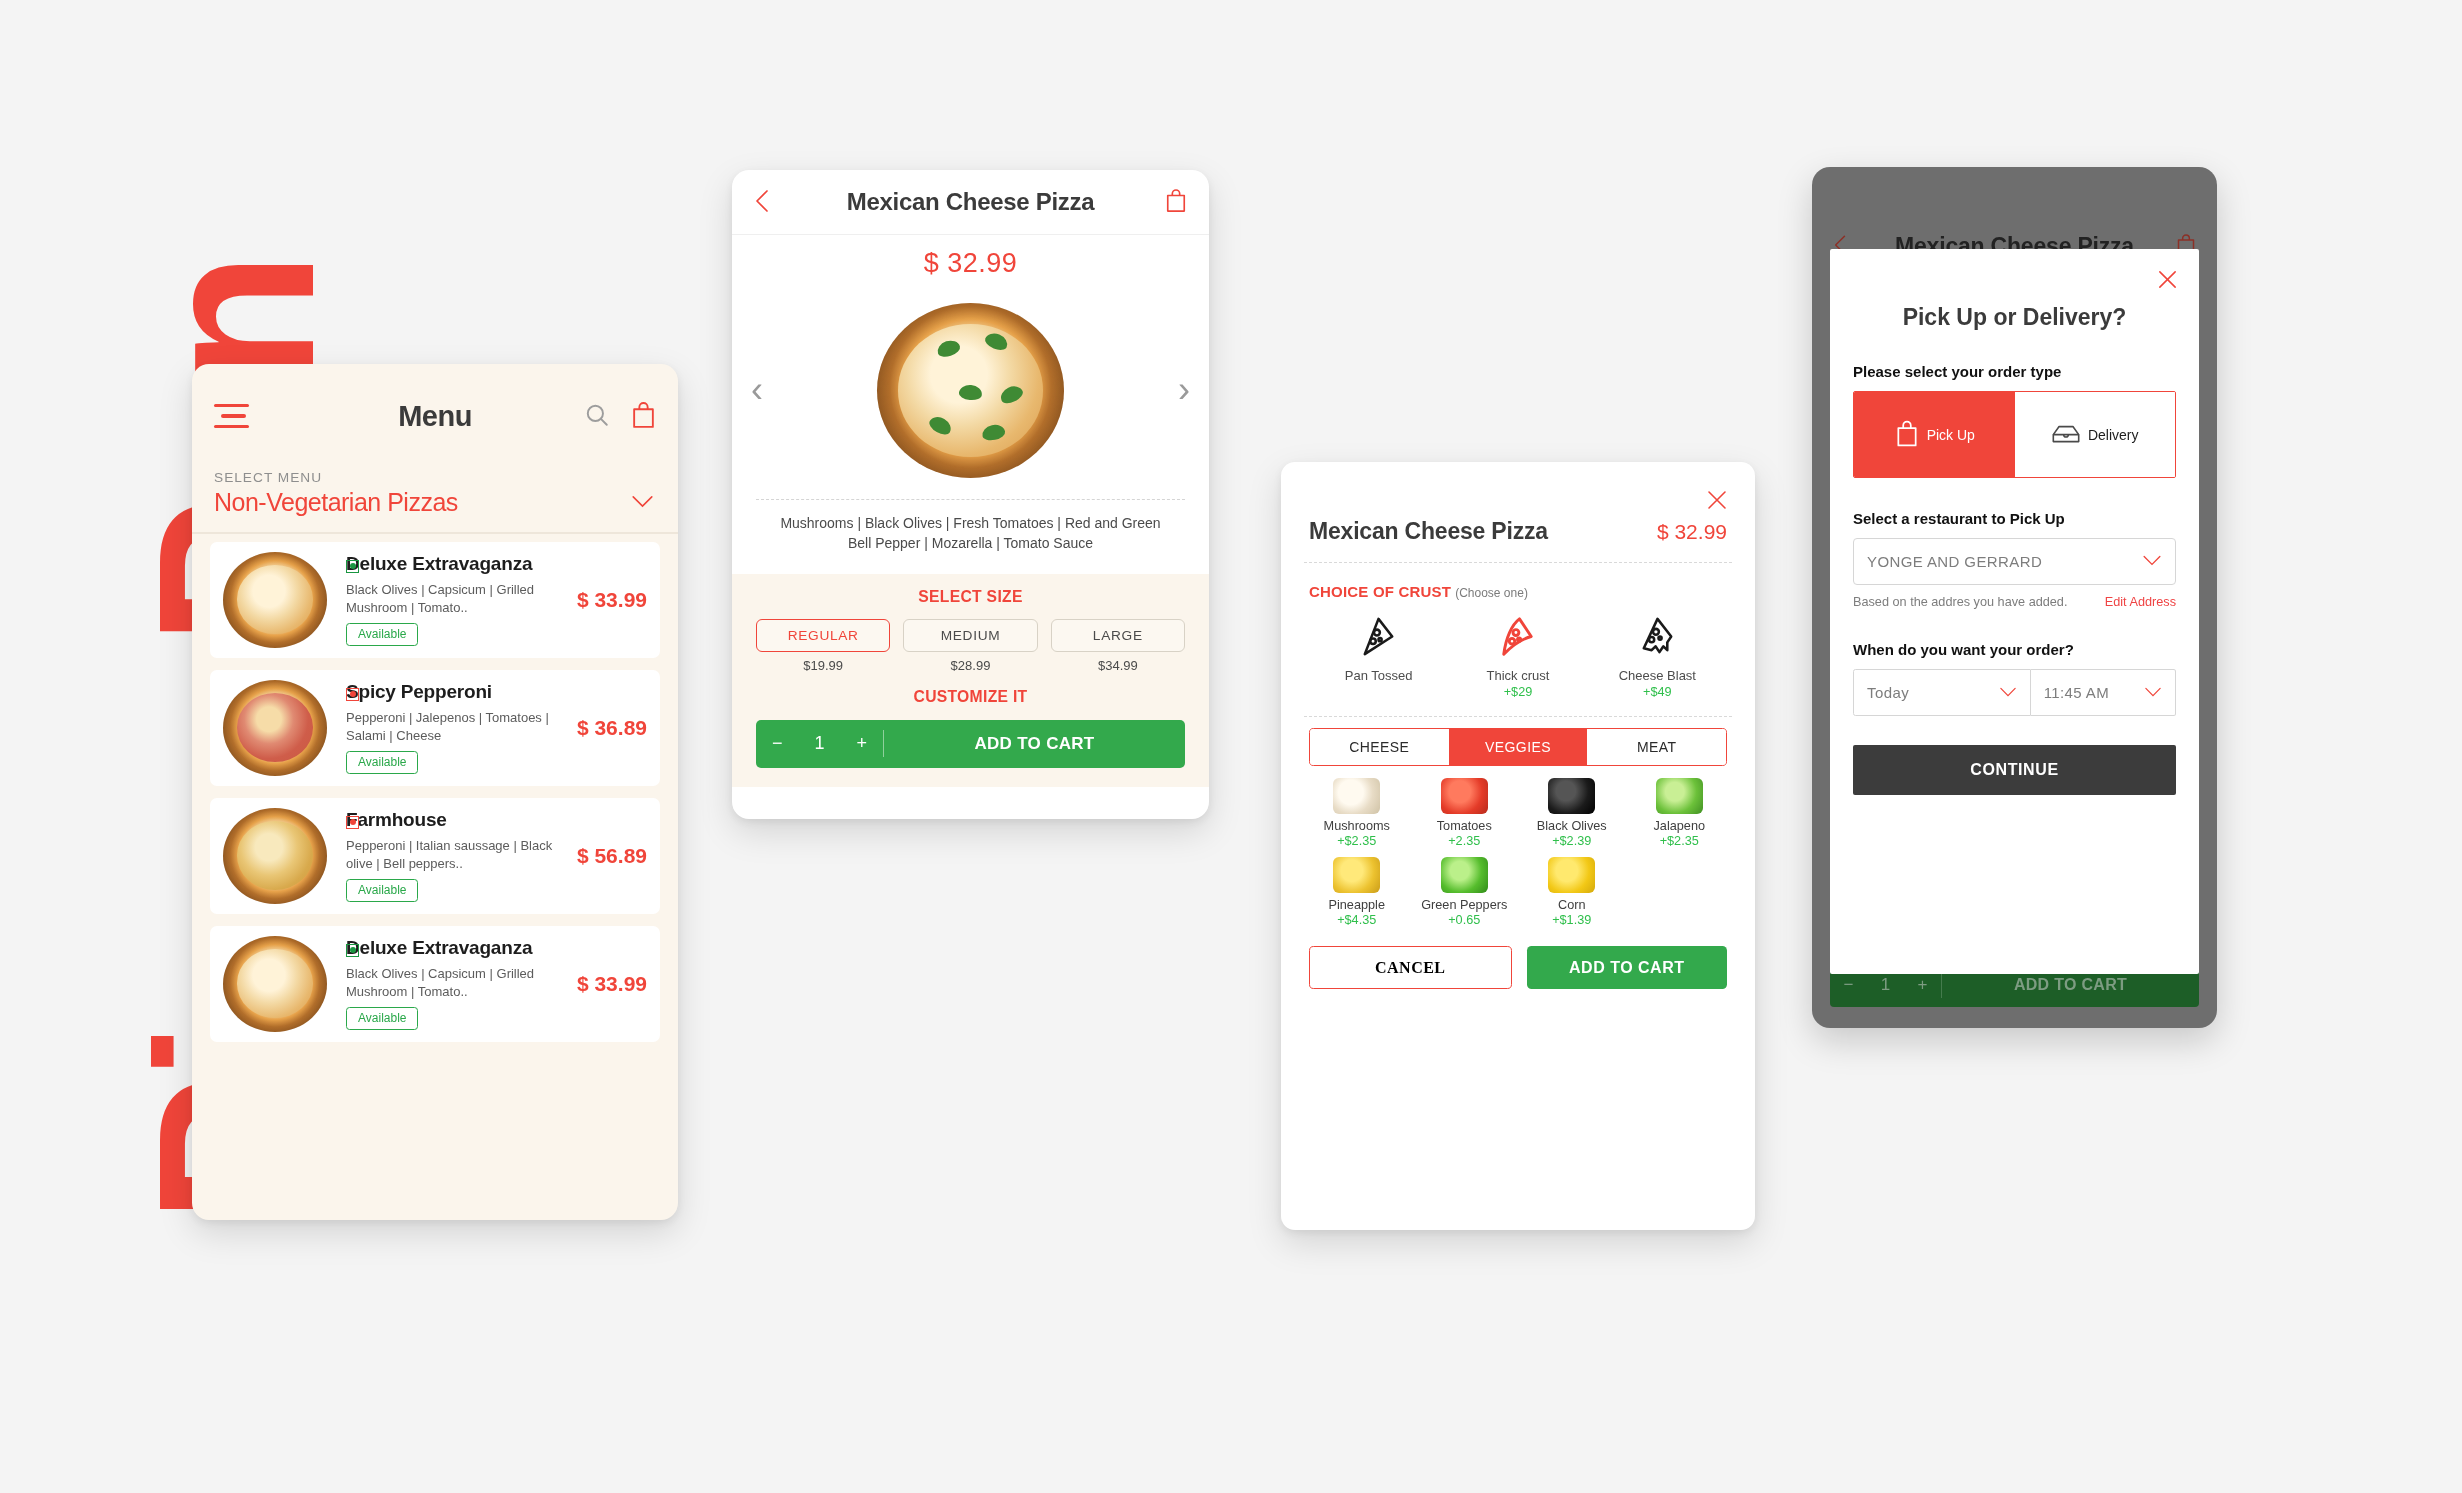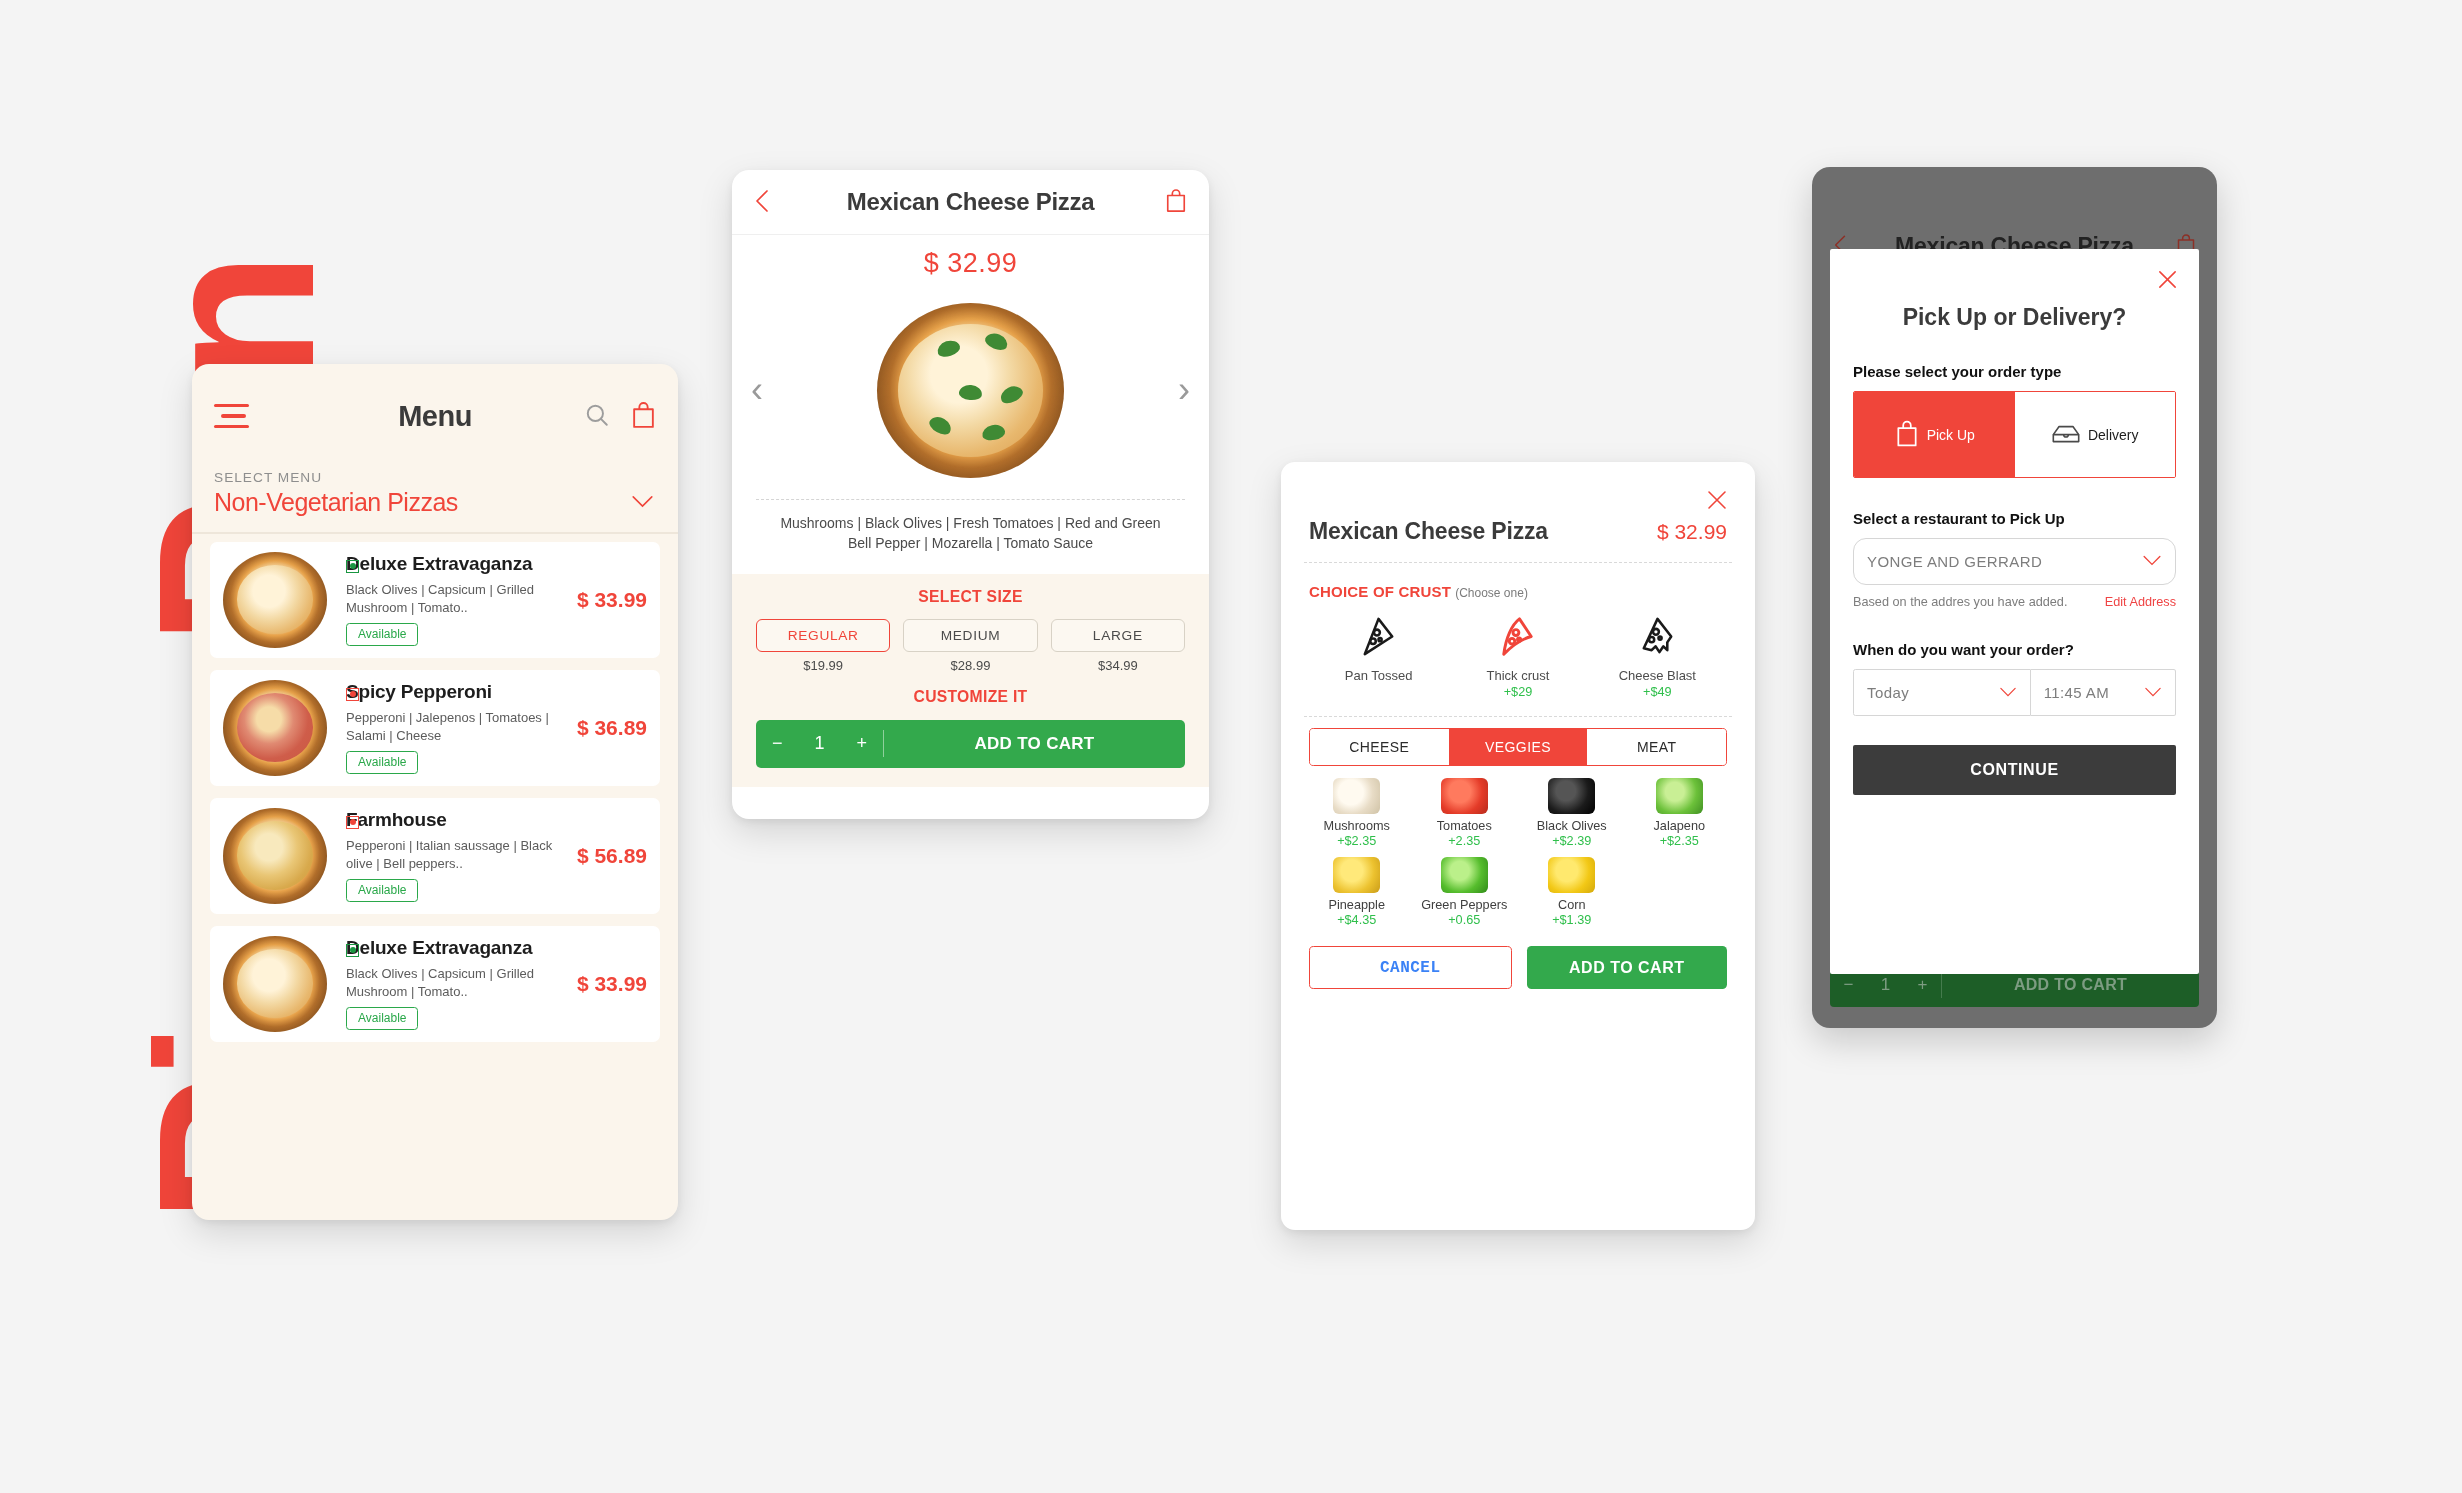--- a/index.html
+++ b/index.html
@@ -226,23 +226,23 @@
   .t-jal{background:radial-gradient(circle at 40% 38%, #c9ef95 0 26%, #6cc13a 60%, #3f8f22 100%);}
   .t-pine{background:radial-gradient(circle at 40% 38%, #ffe97a 0 30%, #ecc22f 62%, #c99b18 100%);}
   .t-gpep{background:radial-gradient(circle at 40% 38%, #bbf08a 0 26%, #56bd2d 60%, #2f8a18 100%);}
   .t-corn{background:radial-gradient(circle at 40% 38%, #ffe96e 0 30%, #f2c816 62%, #d3a80b 100%);}
   .top-name{font-size:12.7px;color:#3f3f3f;margin-top:5px;
     font-family:"Liberation Sans Narrow","Liberation Sans",sans-serif;}
   .top-add{font-size:12.7px;color:#2fbf4b;margin-top:1px;
     font-family:"Liberation Sans Narrow","Liberation Sans",sans-serif;}
   .cust-actions{display:flex;gap:15px;padding:10px 28px 0;}
   .btn-cancel{
-    flex:1;border:1px solid #f0453a;border-radius:4.6px;background:#fff;color:#3b82f6;
+    flex:1;border:1px solid #f0453a;border-radius:4.6px;background:#fff;color:#000000;
     font-size:16px;font-weight:700;letter-spacing:0.5px;padding:11.7px 0;cursor:pointer;
-    font-family:Liberation Mono, monospace;
+    font-family:Liberation Serif, serif;
   }
   .btn-addcart{
     flex:1;border:none;border-radius:4.6px;background:#33a94c;color:#fff;
     font-size:16px;font-weight:700;letter-spacing:0.5px;padding:12.7px 0;cursor:pointer;
     font-family:"Liberation Sans Narrow","Liberation Sans",sans-serif;
   }
 
   
   #tablet{
     position:absolute;left:1812px;top:167px;width:405px;height:861px;
@@ -284,21 +284,21 @@
   .om-toggle{
     margin-top:11px;display:flex;border:1px solid #f0453a;border-radius:2px;overflow:hidden;height:87px;
   }
   .om-toggle .opt{
     flex:1;display:flex;flex-direction:row;align-items:center;justify-content:center;gap:7px;
     background:#fff;cursor:pointer;font-size:14px;color:#1d1d1d;
     font-family:"Liberation Sans Narrow","Liberation Sans",sans-serif;
   }
   .om-toggle .opt.active{background:#f0453a;color:#fff;}
   .om-select{
-    margin-top:11px;height:47px;border:1px solid #d6d6d6;border-radius:13px;
+    margin-top:11px;height:47px;border:1px solid #d6d6d6;border-radius:4px;
     display:flex;align-items:center;padding:0 13px;cursor:pointer;
   }
   .om-select .txt{
     font-size:15px;color:#7d7d7d;letter-spacing:0.4px;
     font-family:"Liberation Sans Narrow","Liberation Sans",sans-serif;
   }
   .om-select .chev{margin-left:auto;}
   .om-note{
     margin-top:10px;display:flex;align-items:center;font-size:12.7px;color:#7d7d7d;
     font-family:"Liberation Sans Narrow","Liberation Sans",sans-serif;

